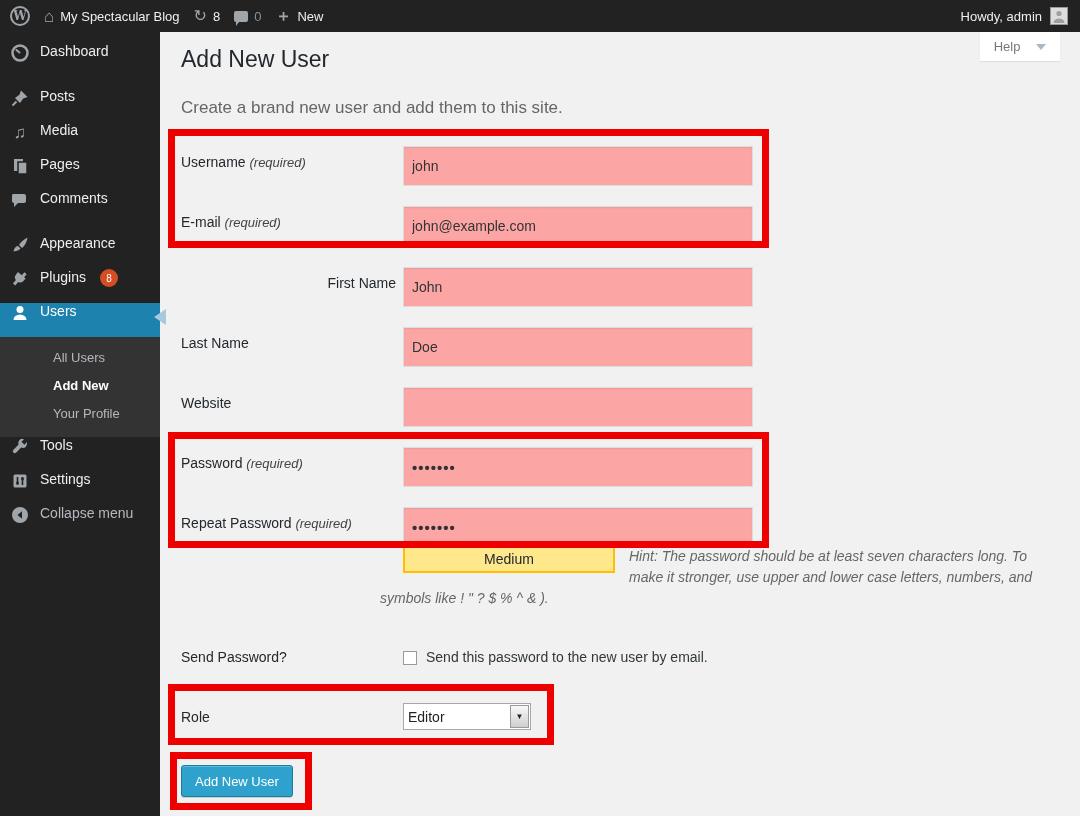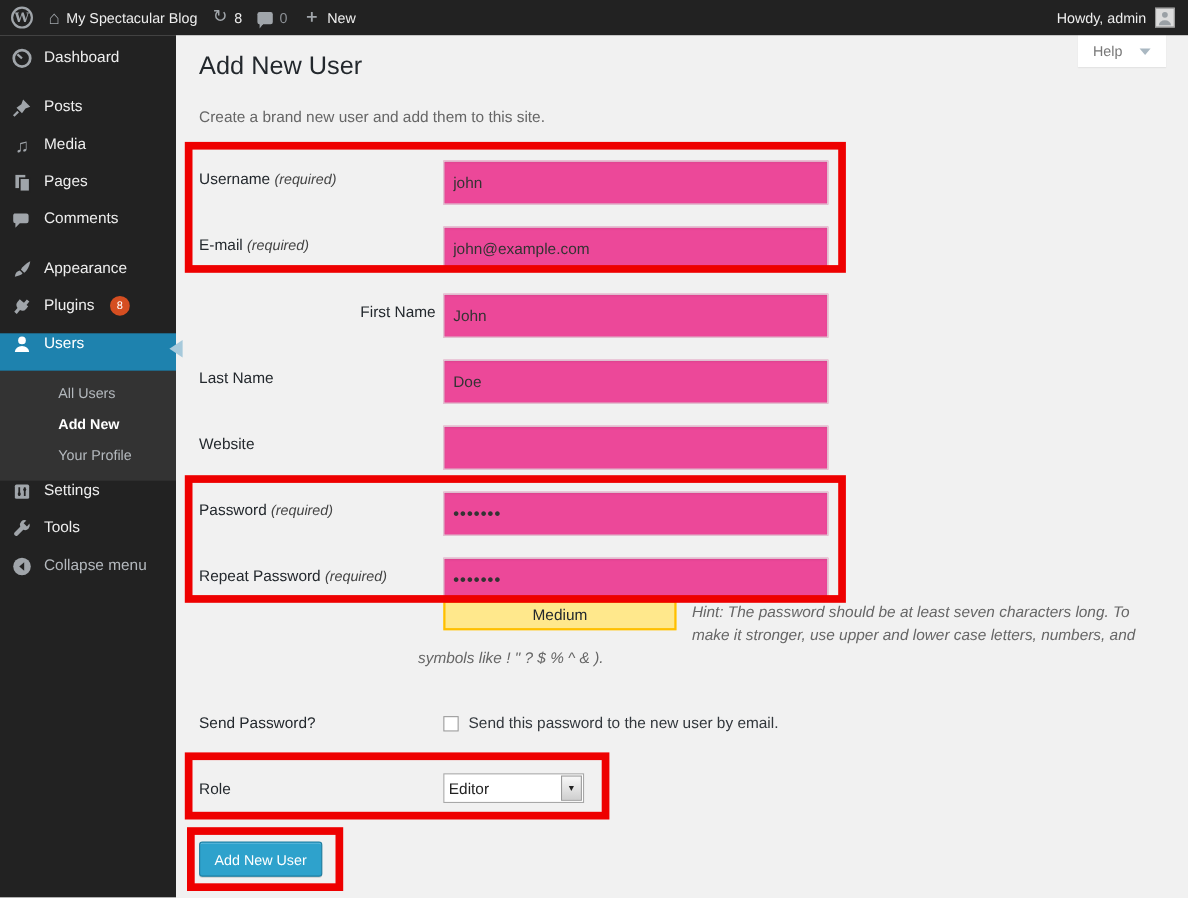--- a/index.html
+++ b/index.html
@@ -32,25 +32,25 @@
   .users-arrow { position:absolute; left:154px; top:309px; width:0; height:0; border-top:8px solid transparent; border-bottom:8px solid transparent; border-right:12px solid #a6c9db; z-index:40; }
   .submenu { background:#333; padding:7px 0 9px 12px; }
   .submenu-item { height:28px; line-height:28px; padding-left:41px; font-size:13px; color:#b4b9be; cursor:pointer; }
   .submenu-item.current { color:#fff; font-weight:bold; }
 
   
   .content { position:absolute; left:160px; top:32px; width:920px; height:784px; background:#f1f1f1; }
   .help-tab { position:absolute; left:820px; top:0; width:80px; height:29px; background:#fff; border:none; color:#777; font-size:13px; font-family:"Liberation Sans", sans-serif; display:flex; align-items:center; justify-content:center; gap:16px; cursor:pointer; box-shadow:0 1px 1px rgba(0,0,0,.08); }
   .help-caret { width:0; height:0; border-left:5px solid transparent; border-right:5px solid transparent; border-top:6px solid #aab8c2; display:inline-block; }
   .page-title { position:absolute; left:21px; top:14px; font-size:23px; font-weight:normal; color:#23282d; }
-  .page-desc { position:absolute; left:21px; top:66px; font-size:14px; color:#666; }
+  .page-desc { position:absolute; left:21px; top:66px; font-size:17px; color:#666; }
 
   .flabel { position:absolute; left:21px; width:215px; font-size:14px; color:#23282d; }
   .flabel em { font-style:italic; color:#444; font-size:13px; }
-  .finput { position:absolute; left:243px; width:350px; height:40px; border:1px solid #ddd; background:#ec4899; font-family:"Liberation Sans", sans-serif; font-size:14px; color:#333; padding:16px 8px; box-shadow:inset 0 1px 2px rgba(0,0,0,.07); outline:none; }
+  .finput { position:absolute; left:243px; width:350px; height:40px; border:1px solid #ddd; background:#fca5a5; font-family:"Liberation Sans", sans-serif; font-size:14px; color:#333; padding:16px 8px; box-shadow:inset 0 1px 2px rgba(0,0,0,.07); outline:none; }
   .pw { font-size:15px; font-weight:bold; letter-spacing:1px; }
 
   .l-username{top:122px;} .i-username{top:114px;}
   .l-email{top:182px;}    .i-email{top:174px;}
   .l-first{top:243px;text-align:right;}    .i-first{top:235px;}
   .l-last{top:303px;}     .i-last{top:295px;}
   .l-website{top:363px;}  .i-website{top:355px;}
   .l-pass{top:423px;}     .i-pass{top:415px;}
   .l-rpass{top:483px;}    .i-rpass{top:475px;}
 
@@ -187,35 +187,35 @@
       <span>Users</span>
     </div>
     <div class="submenu">
       <div class="submenu-item">All Users</div>
       <div class="submenu-item current">Add New</div>
       <div class="submenu-item">Your Profile</div>
     </div>
     <div class="menu-item">
       <span class="micon">
         <svg width="20" height="20" viewBox="0 0 20 20">
+            <path d="M16.8 5 a4.3 4.3 0 0 1 -5.6 5.6 L6 15.8 a2 2 0 0 1 -2.8 -2.8 L8.4 7.8 a4.3 4.3 0 0 1 5.6 -5.6 L11.5 4.7 l3 3 z" fill="#a0a5aa"></path>
+          </svg>
+      </span>
+      <span>Tools</span>
+    </div>
+    <div class="menu-item">
+      <span class="micon">
+        <svg width="20" height="20" viewBox="0 0 20 20">
             <rect x="3.5" y="3.5" width="13" height="13" rx="1.5" fill="#a0a5aa"></rect>
             <path d="M7.5 6 v8 M12.5 6 v8" stroke="#222" stroke-width="1.6"></path>
             <circle cx="7.5" cy="12" r="1.4" fill="#222"></circle>
             <circle cx="12.5" cy="8" r="1.4" fill="#222"></circle>
           </svg>
       </span>
       <span>Settings</span>
-    </div>
-    <div class="menu-item">
-      <span class="micon">
-        <svg width="20" height="20" viewBox="0 0 20 20">
-            <path d="M16.8 5 a4.3 4.3 0 0 1 -5.6 5.6 L6 15.8 a2 2 0 0 1 -2.8 -2.8 L8.4 7.8 a4.3 4.3 0 0 1 5.6 -5.6 L11.5 4.7 l3 3 z" fill="#a0a5aa"></path>
-          </svg>
-      </span>
-      <span>Tools</span>
     </div>
     <div class="menu-item" style="color:#b4b9be;">
       <span class="micon">
         <svg width="20" height="20" viewBox="0 0 20 20">
             <circle cx="10" cy="10" r="8" fill="#a0a5aa"></circle>
             <path d="M12 6.2 L7.5 10 L12 13.8 Z" fill="#222"></path>
           </svg>
       </span>
       <span>Collapse menu</span>
     </div>

